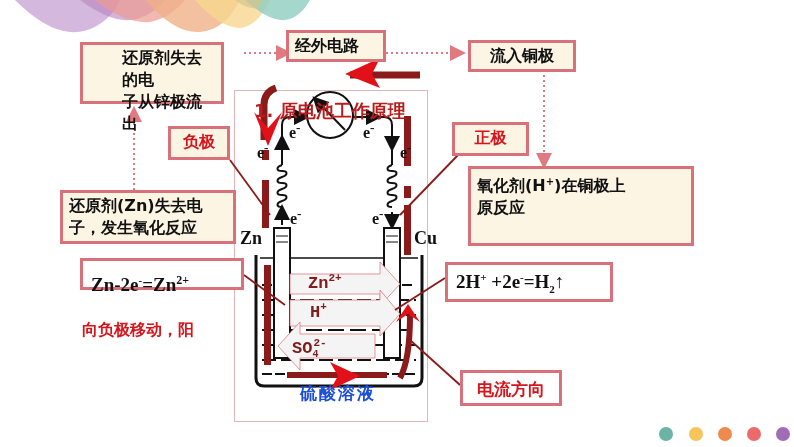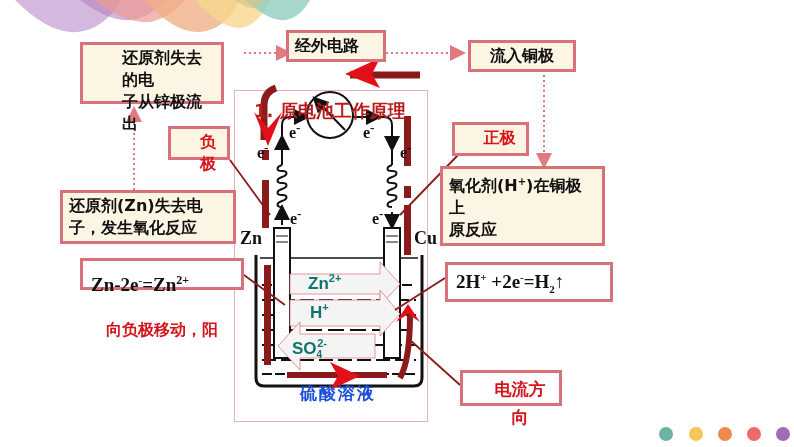--- a/index.html
+++ b/index.html
@@ -3,26 +3,26 @@
 <meta charset="utf-8">
 <style>
   html, body { margin:0; padding:0; }
   body { width:794px; height:447px; position:relative; background:#ffffff; overflow:hidden;
          font-family:"DejaVu Serif","Liberation Serif",serif; }
   .abs { position:absolute; }
   .box { position:absolute; background:#fdf5e4; border:3px solid #d9717a; box-sizing:border-box;
          color:#111; font-weight:bold; font-family:"DejaVu Sans","Liberation Sans",sans-serif; }
   .box.plain { background:#fff; }
   .lbl { font-size:16px; line-height:22px; padding:2px 6px; }
-  .red { color:#d6141c;padding-left:24px; }
+  .red { color:#d6141c; }
   .eq { font-family:"Liberation Serif","DejaVu Serif",serif; font-size:19px; font-weight:bold; }
   .dot { position:absolute; width:14px; height:14px; border-radius:50%; top:427px; }
   .title { position:absolute; left:254px; top:60px; font-size:18px; font-weight:bold; color:#b91c1c;
            font-family:"DejaVu Sans","Liberation Sans",sans-serif;margin-top:39px; }
-  .ion { position:absolute; font-family:Liberation Sans, sans-serif; font-weight:bold; font-size:17px; color:#0f766e; }
+  .ion { position:absolute; font-family:Liberation Mono, monospace; font-weight:bold; font-size:17px; color:#7f1d1d; }
   .elec { position:absolute; font-family:"Liberation Serif",serif; font-size:16px; font-weight:bold; color:#111; }
   .sol-label { position:absolute; left:300px; top:382px; font-size:17px; font-weight:bold; color:#1d4ed8;
                font-family:"DejaVu Serif","Liberation Serif",serif; letter-spacing:2px; }
 </style>
 </head>
 <body>
 
 <svg class="abs" style="left:0;top:0" width="330" height="36">
   <path d="M15,0 Q45,30 70,32 Q95,34 115,10 L120,0 Z" fill="#c9a6d6" opacity="0.8"></path>
   <path d="M80,0 Q110,22 130,20 Q150,18 165,0 Z" fill="#b783bf" opacity="0.6"></path>
@@ -151,21 +151,21 @@
   <div>子从锌极流出</div>
 </div>
 <div class="box lbl" style="left:286px;top:30px;width:100px;height:32px;">经外电路</div>
 <div class="box lbl" style="left:468px;top:40px;width:108px;height:32px;text-align:center;">流入铜极</div>
 <div class="box lbl red" style="left:168px;top:126px;width:62px;height:34px;text-align:center;">负极</div>
 <div class="box lbl red" style="left:452px;top:122px;width:77px;height:34px;text-align:center;">正极</div>
 <div class="box lbl" style="left:60px;top:190px;width:176px;height:54px;">
   <div>还原剂(Zn)失去电</div>
   <div>子，发生氧化反应</div>
 </div>
-<div class="box lbl" style="left:440px;top:166px;width:165px;height:80px;">
+<div class="box lbl" style="left:468px;top:166px;width:226px;height:80px;">
   <div><span>氧化剂(H</span><sup style="font-size:10px">+</sup><span>)在铜极上</span></div>
   <div>原反应</div>
 </div>
 
 <div class="box plain eq" style="left:80px;top:258px;width:164px;height:32px;padding:12px 8px;">
   <span>Zn-2e</span><sup style="font-size:11px">-</sup><span>=Zn</span><sup style="font-size:12px">2+</sup>
 </div>
 <div class="box plain eq" style="left:445px;top:262px;width:168px;height:40px;padding:6px 8px;">
   <span>2H</span><sup style="font-size:11px">+</sup><span> +2e</span><sup style="font-size:11px">-</sup><span>=H</span><sub style="font-size:11px">2</sub><span>↑</span>
 </div>

